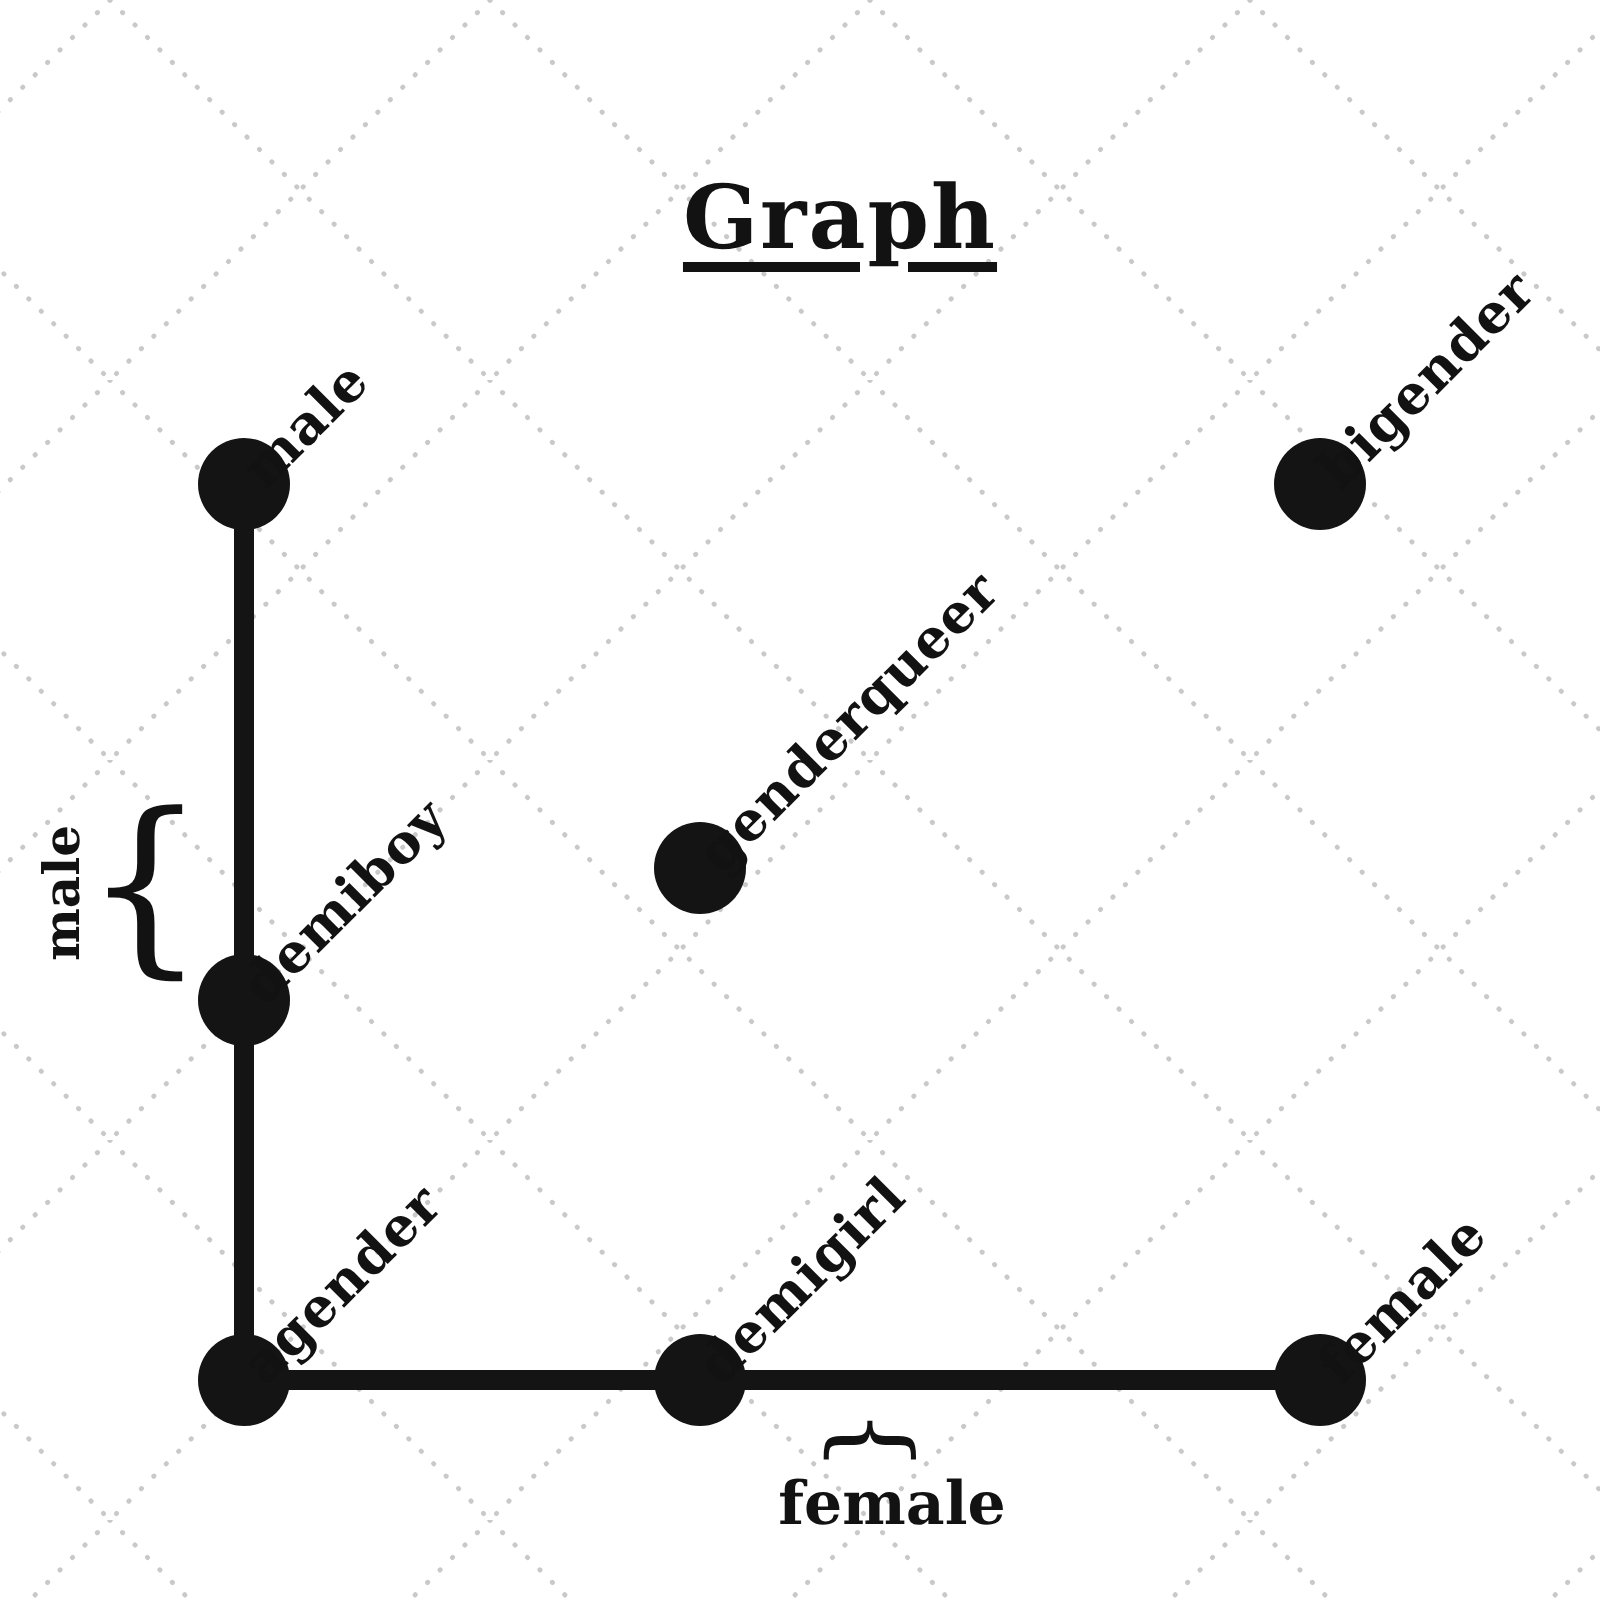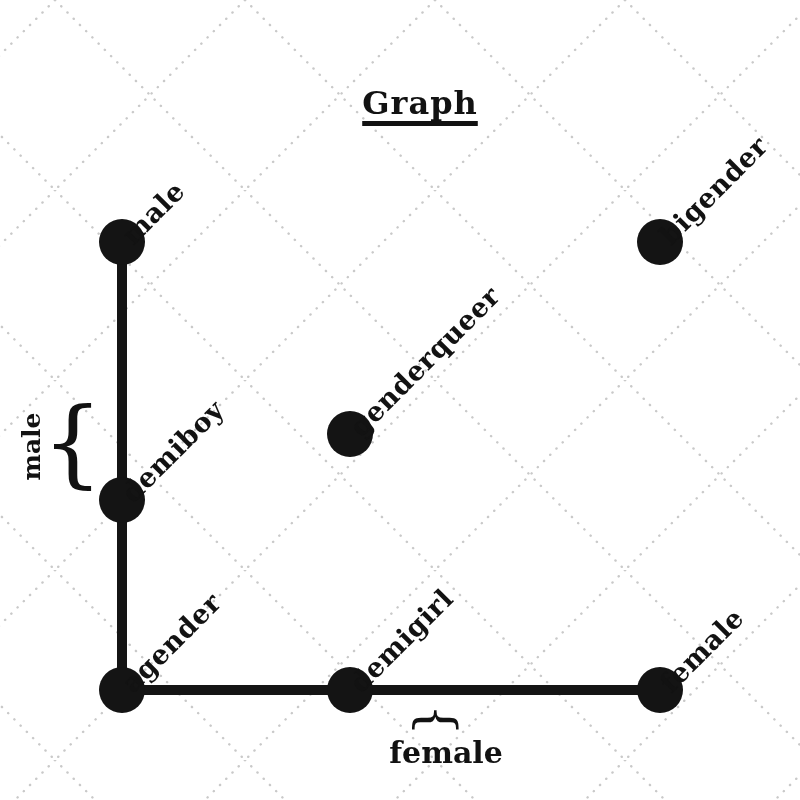--- a/index.html
+++ b/index.html
@@ -16,21 +16,21 @@
     position: absolute;
     left: 0; top: 0;
     width: 800px; height: 800px;
   }
   .title {
     position: absolute;
     top: 84px;
     left: 40px;
     width: 760px;
     text-align: center;
-    font-size: 32px;
+    font-size: 44px;
     font-weight: 700;
     letter-spacing: 1px;
     text-decoration: underline;
     text-decoration-thickness: 5px;
     text-underline-offset: 7px;
   }
   .edge {
     position: absolute;
     background: #141414;
   }

